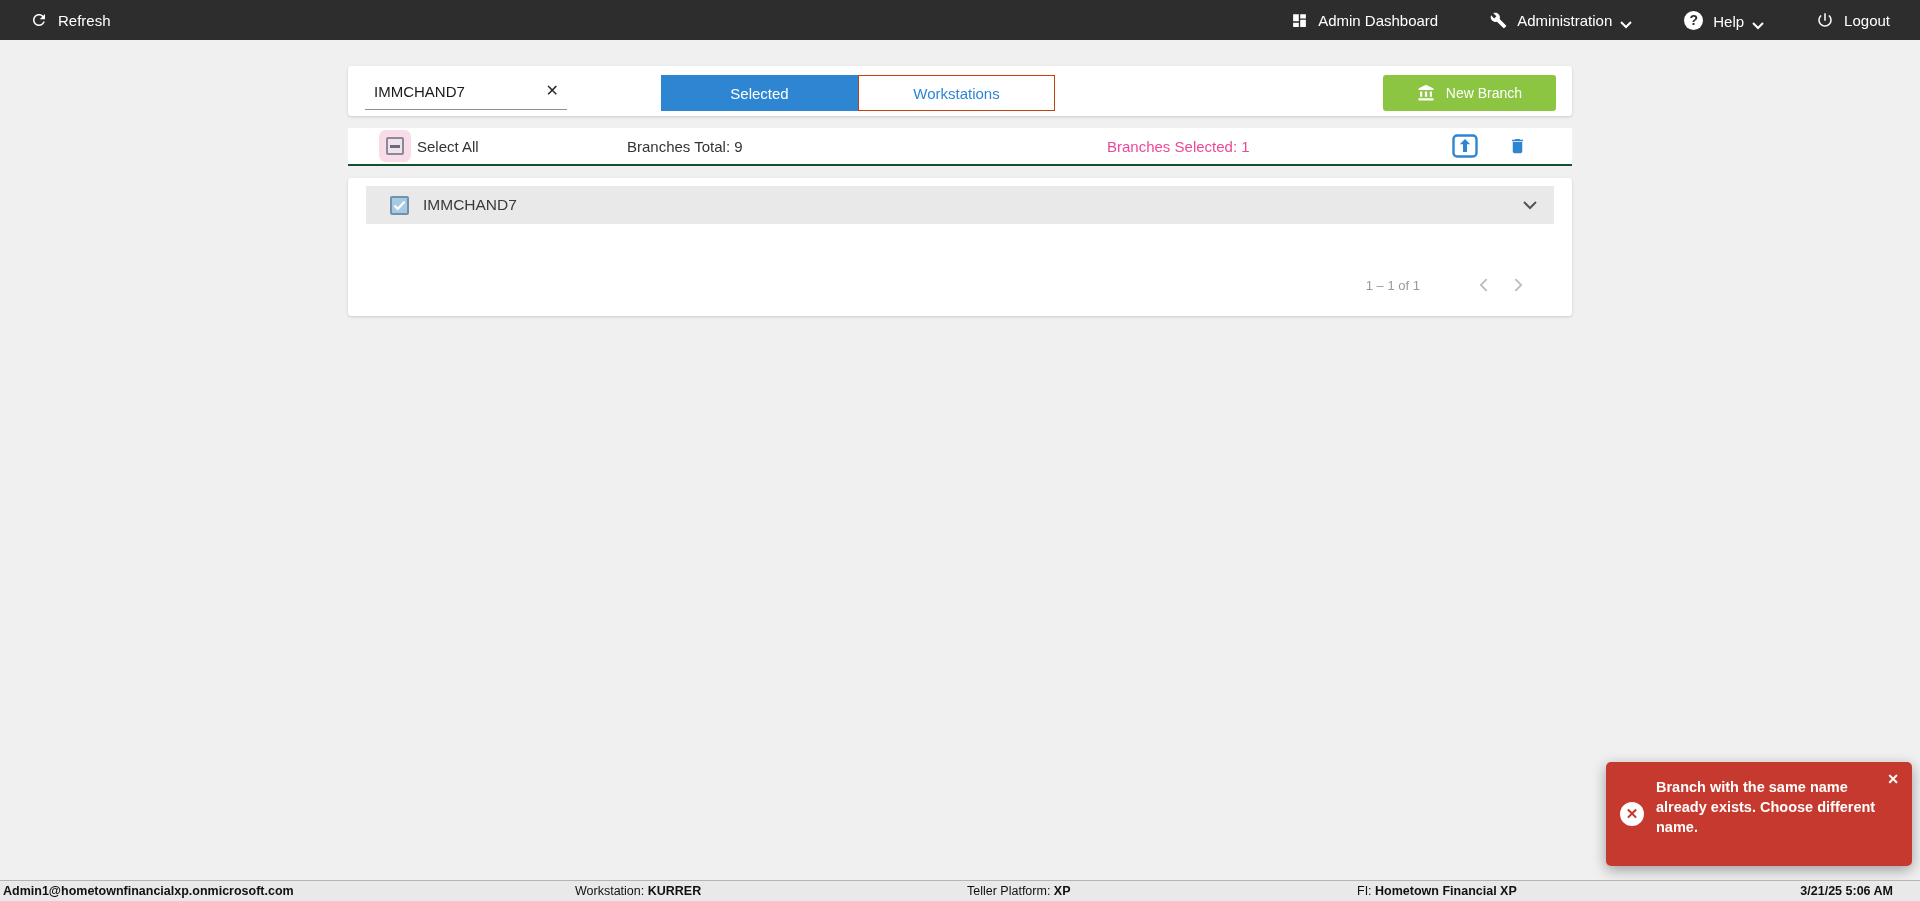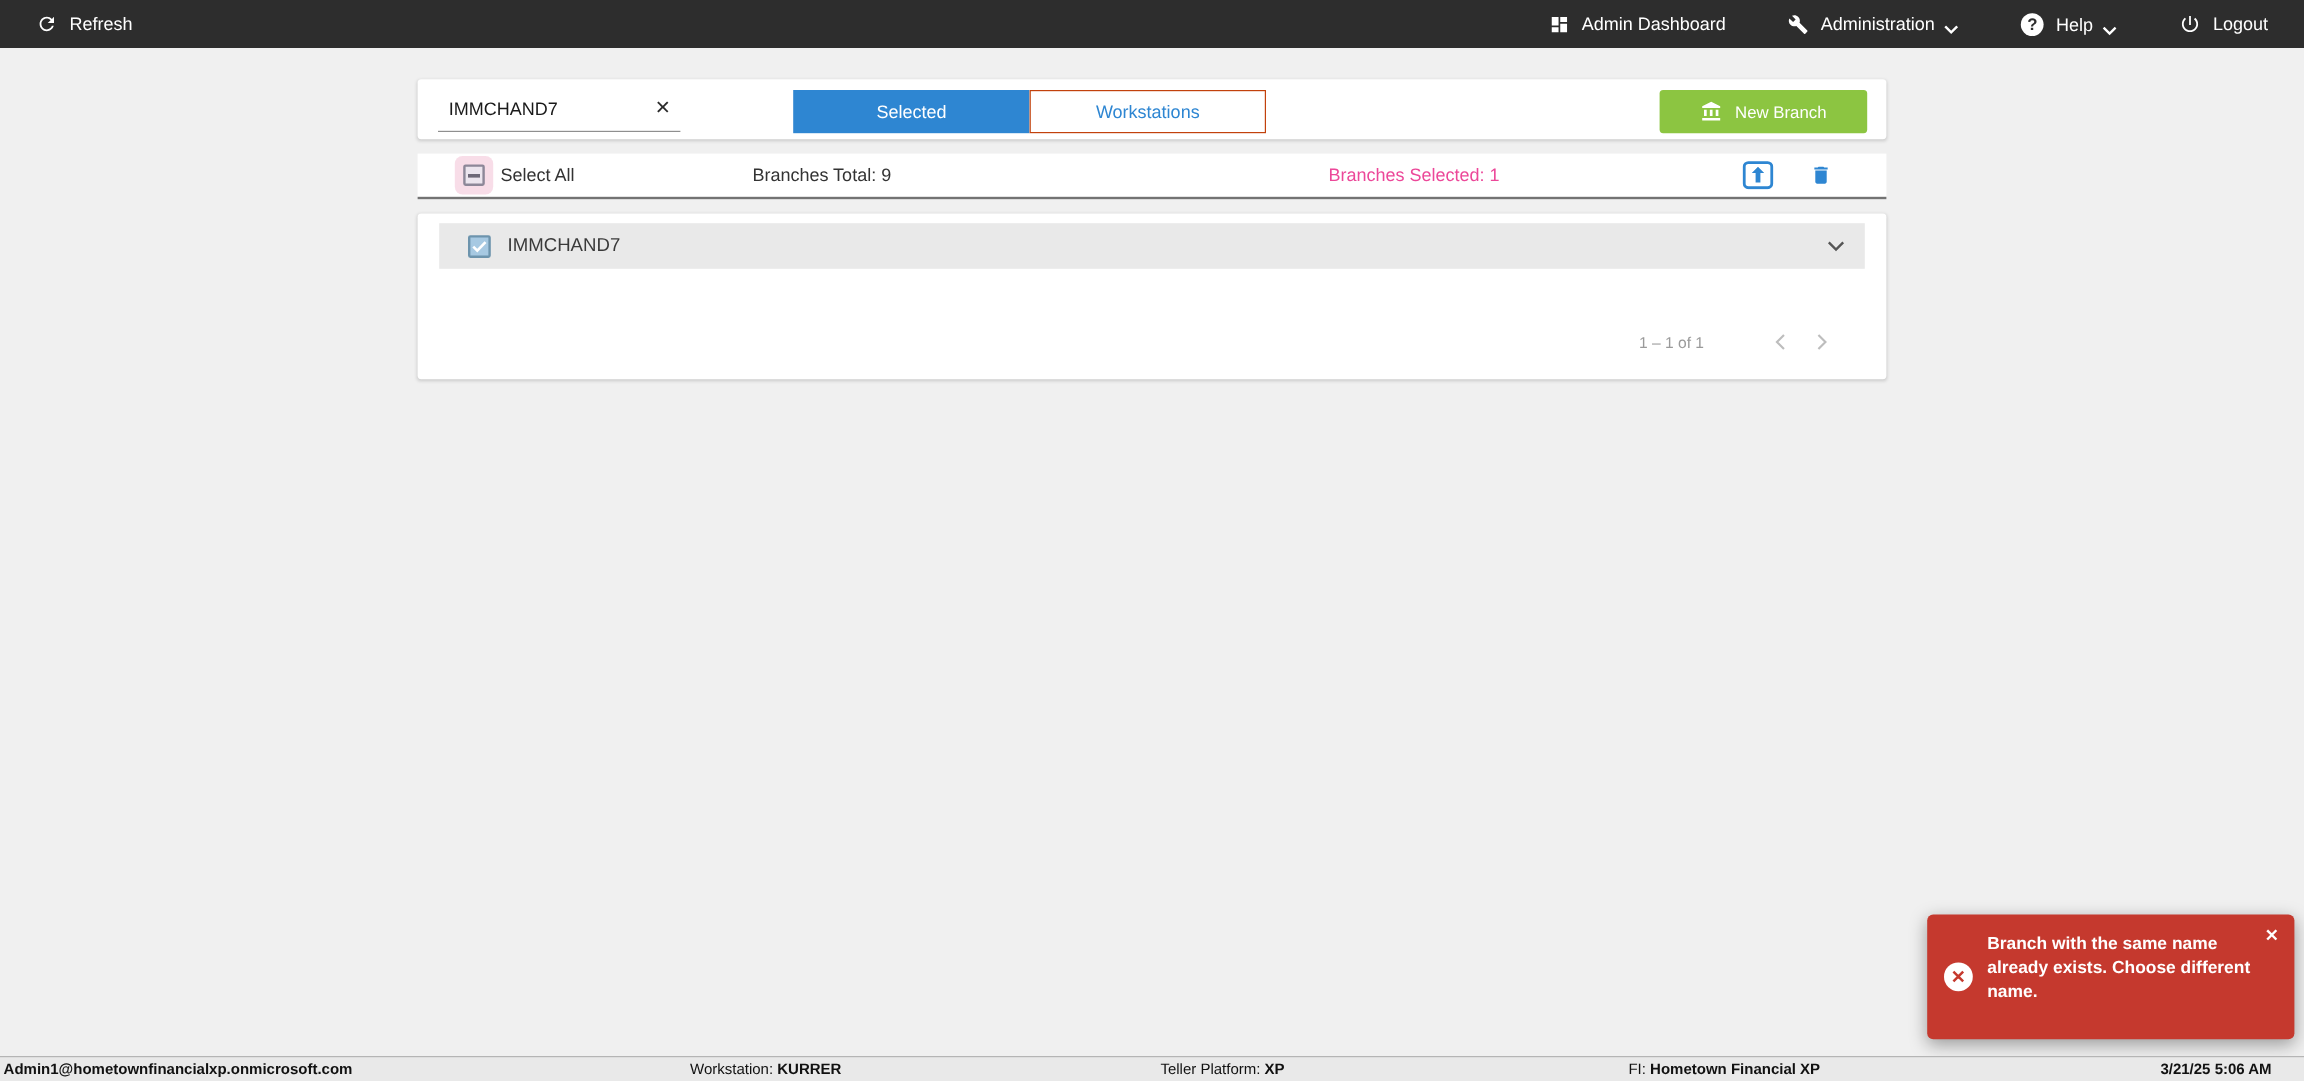--- a/index.html
+++ b/index.html
@@ -52,21 +52,21 @@
 
   .new-branch {
     position:absolute; right:16px; top:9px; width:173px; height:36px;
     background:#8cc541; border-radius:3px; color:#fff; font-size:14px;
     display:flex; align-items:center; justify-content:center; gap:11px; cursor:pointer;
   }
 
   
   .toolbar {
     position:absolute; left:348px; top:128px; width:1224px; height:38px;
-    background:#fff; border-bottom:2px solid #737373; font-size:15px;
+    background:#fff; border-bottom:2px solid #14532d; font-size:15px;
   }
   .toolbar .vc { position:absolute; top:50%; transform:translateY(-50%); }
   .selectall-wrap { left:38px; display:flex; align-items:center; gap:13px; cursor:pointer; }
   .cb-ind {
     width:18px; height:18px; border:2px solid #8d8798; background:#ece5ee; border-radius:2px;
     box-shadow:0 0 0 7px rgba(243,193,214,.55);
     display:flex; align-items:center; justify-content:center;
   }
   .cb-ind::after { content:""; width:10px; height:3px; background:#6e6878; }
   .tb-total { left:279px; color:#333; }

